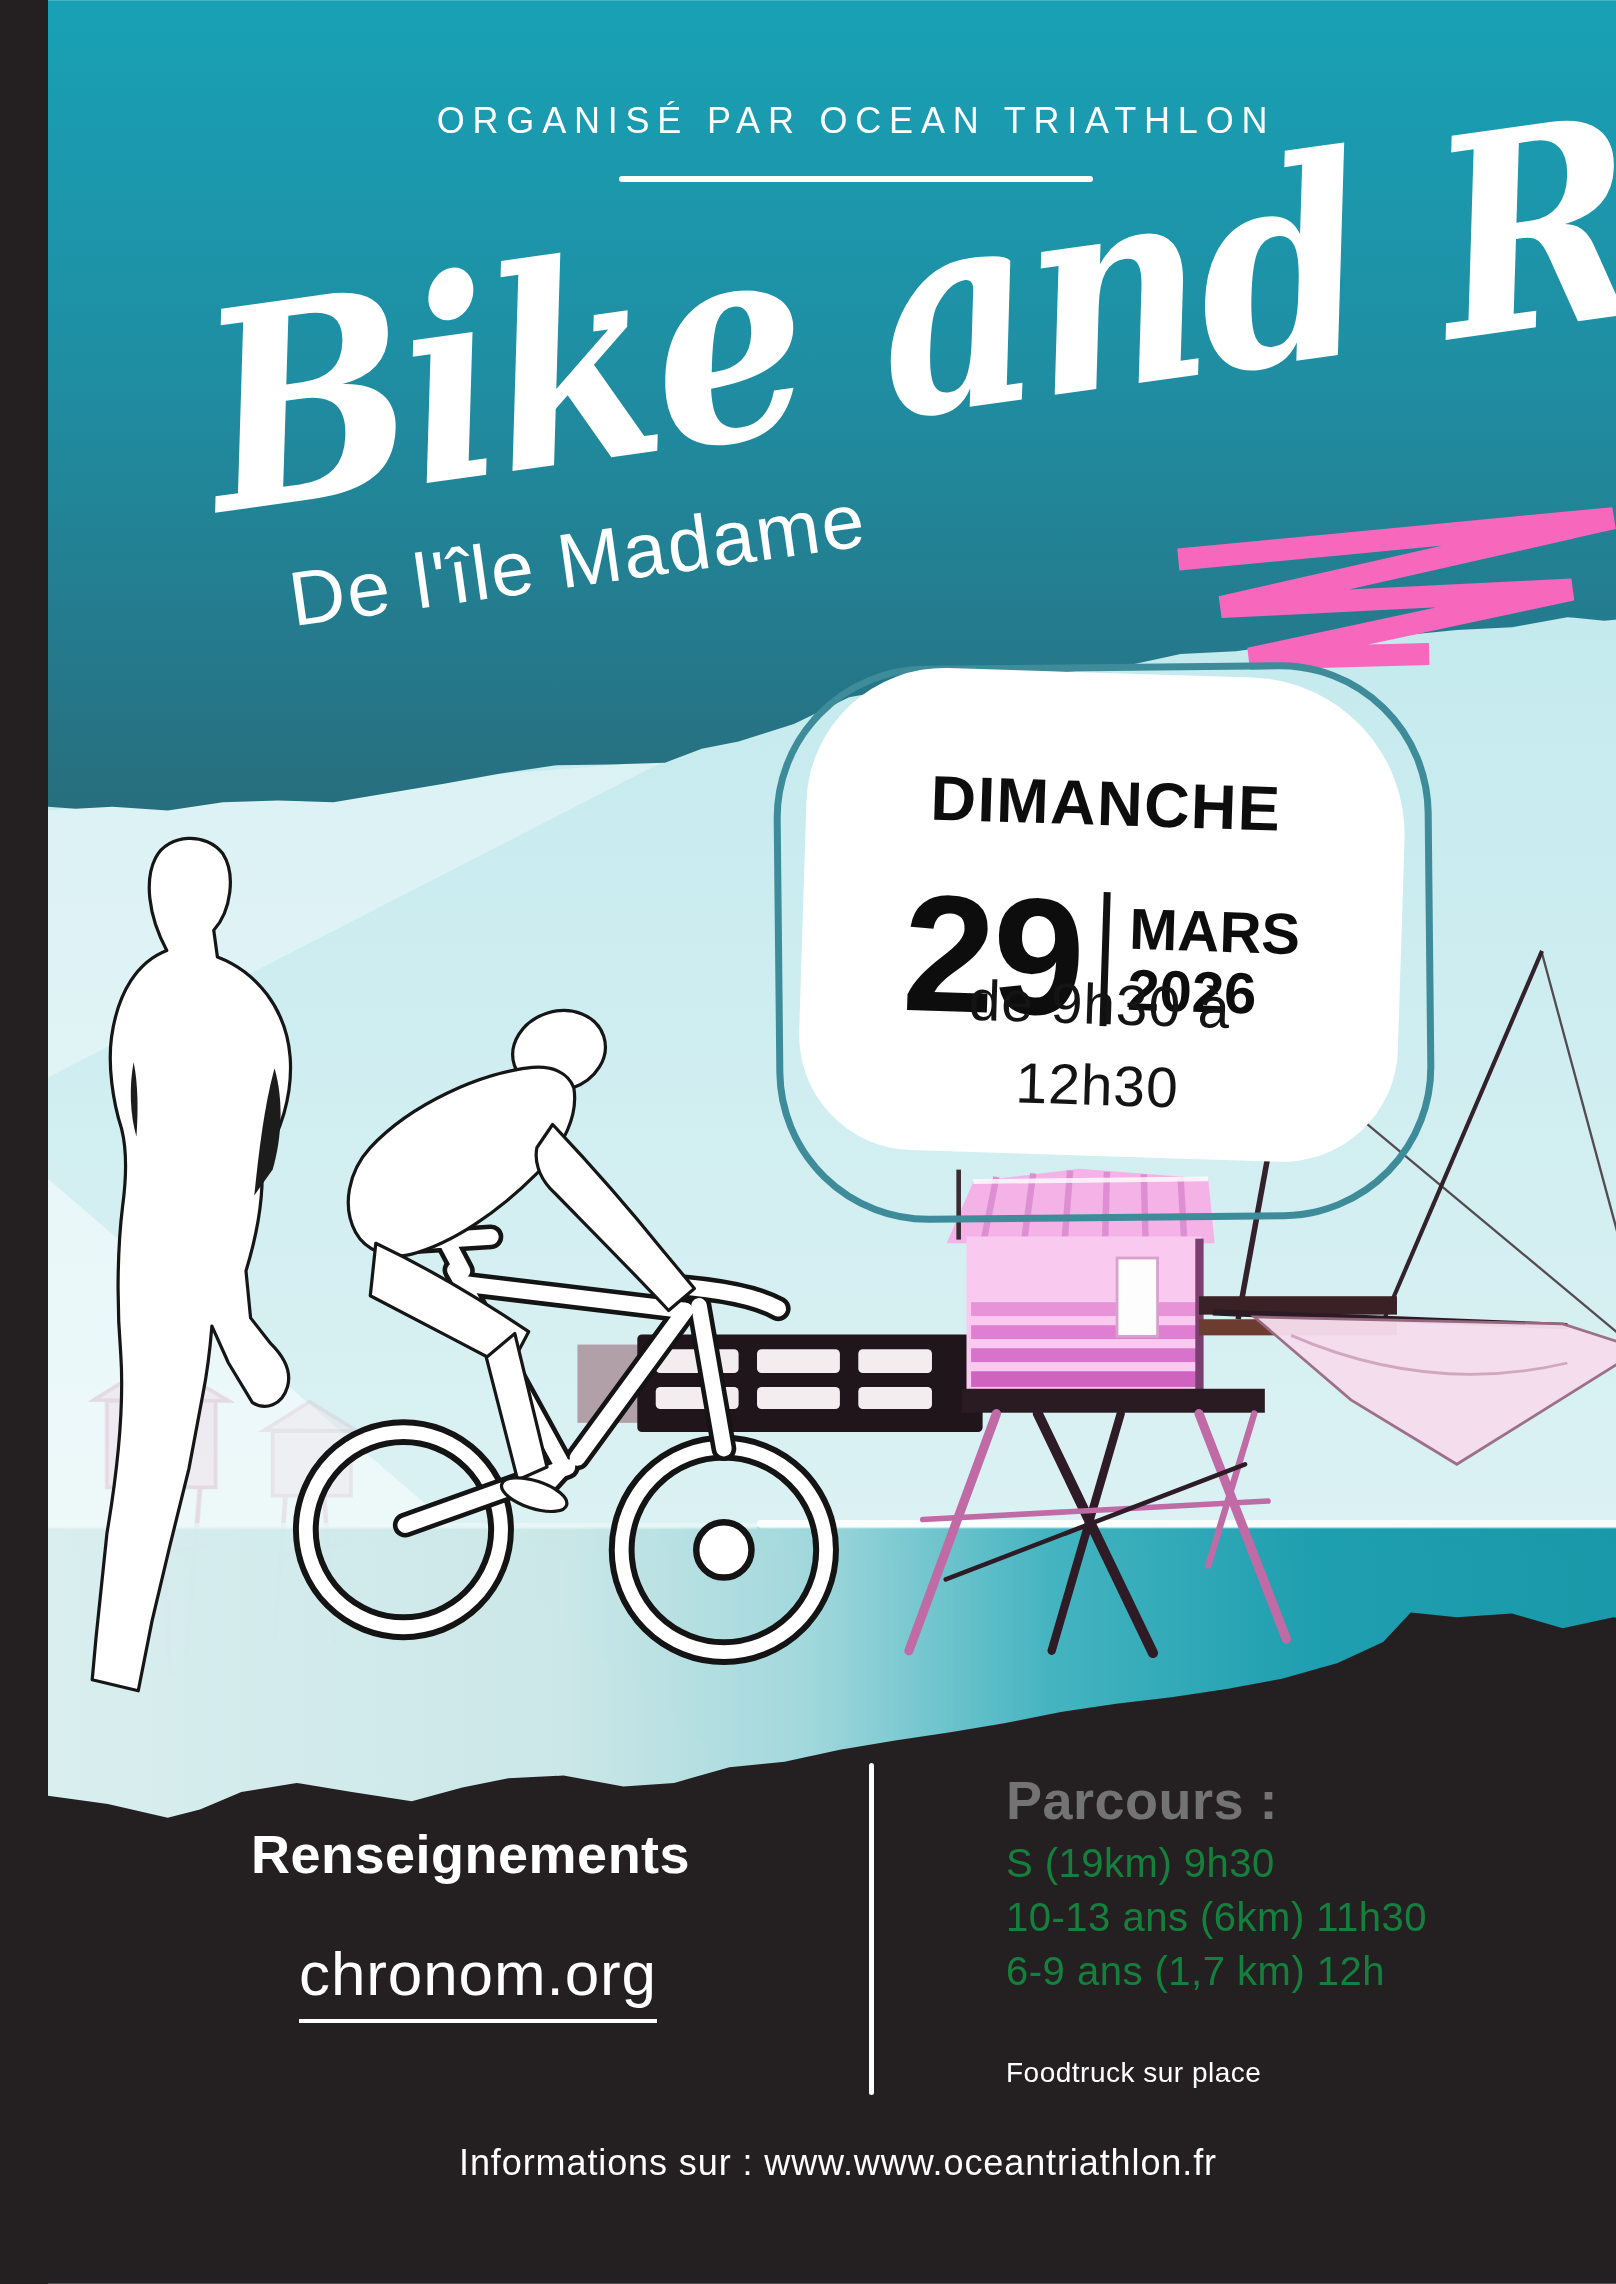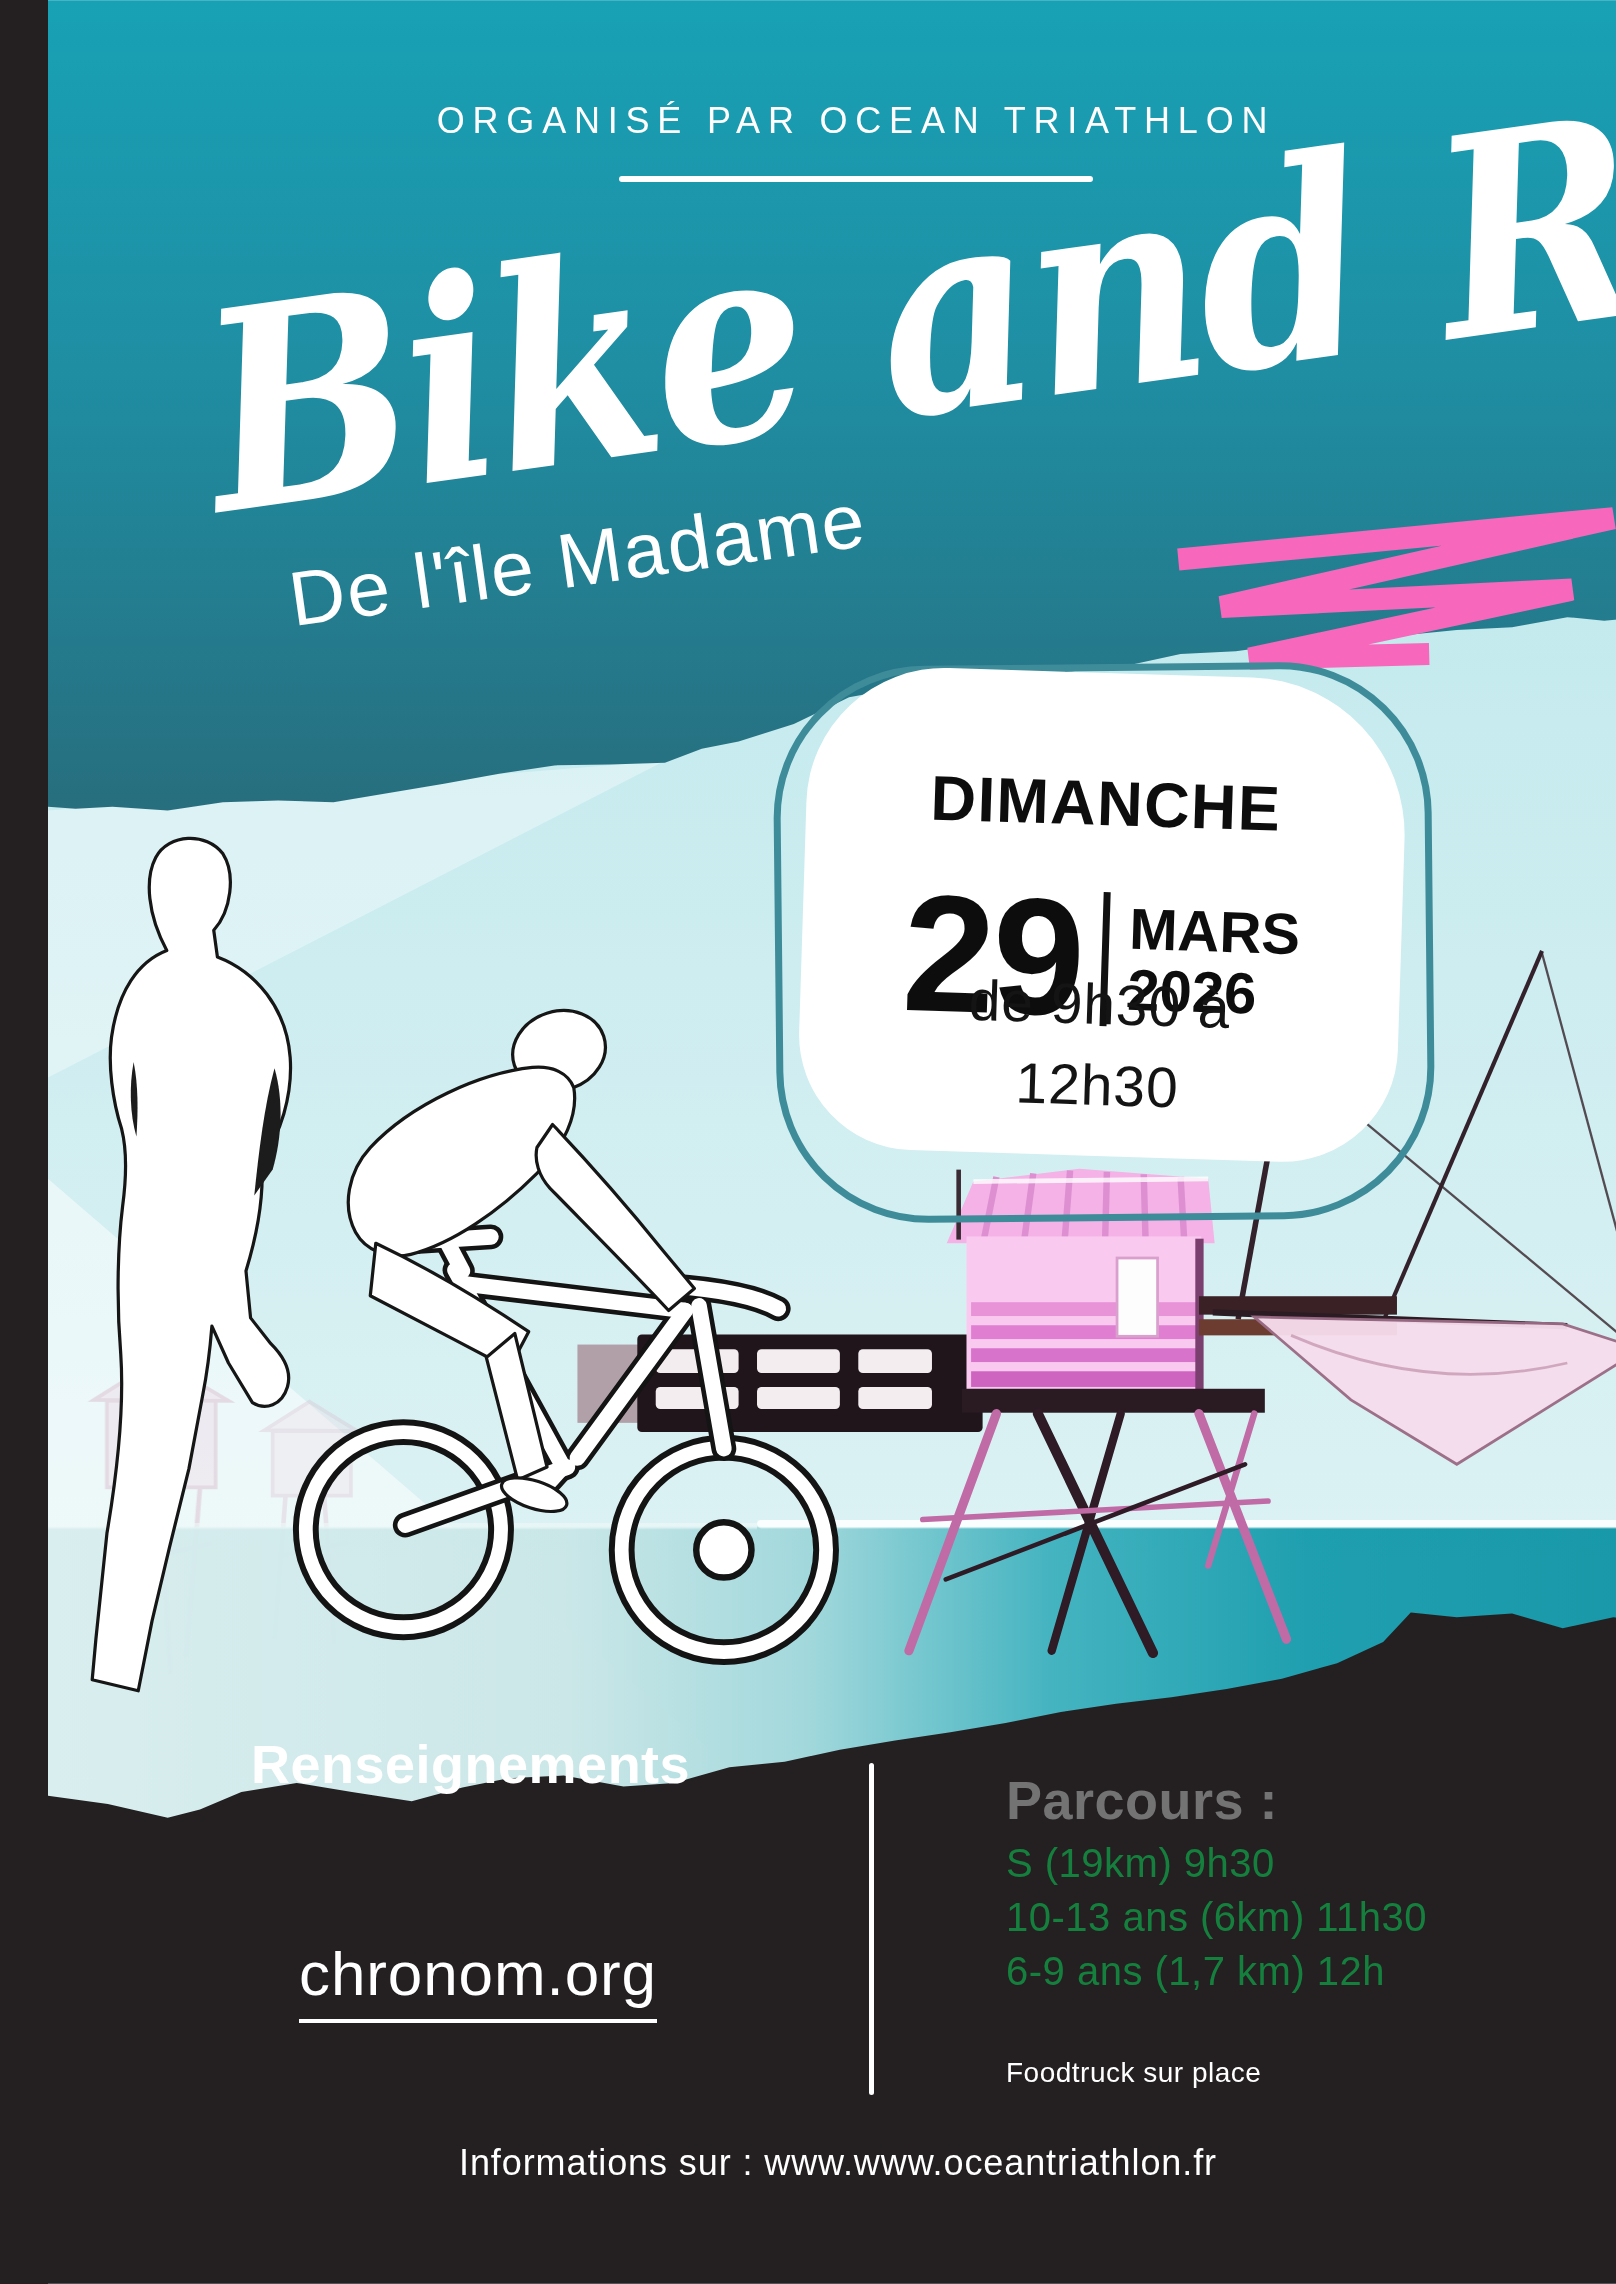--- a/index.html
+++ b/index.html
@@ -63,21 +63,21 @@
   .badge-month,.badge-year{color:#0d0d0d;font-size:58px;font-weight:800;line-height:1.05;}
   .badge-time1,.badge-time2{
     position:absolute;left:0;width:100%;text-align:center;
     color:#141414;font-size:57px;font-weight:400;letter-spacing:0.9px;
   }
   .badge-time1{top:298px;}
   .badge-time2{top:379px;}
 
   
   .info-heading{
-    position:absolute;left:203px;top:1728px;color:#fff;z-index:5;
+    position:absolute;left:203px;top:1818px;color:#fff;z-index:5;
     font-size:54px;font-weight:700;line-height:1.36;letter-spacing:0.5px;
   }
   .chronom-link{
     position:absolute;left:251px;top:1938px;z-index:5;display:inline-block;
     color:#fff;font-size:62px;font-weight:400;letter-spacing:0.9px;
     padding-bottom:10px;border-bottom:4.1px solid #fff;cursor:pointer;
     text-decoration:none;
   }
   .divider{
     position:absolute;left:821px;top:1763px;width:5px;height:332px;

